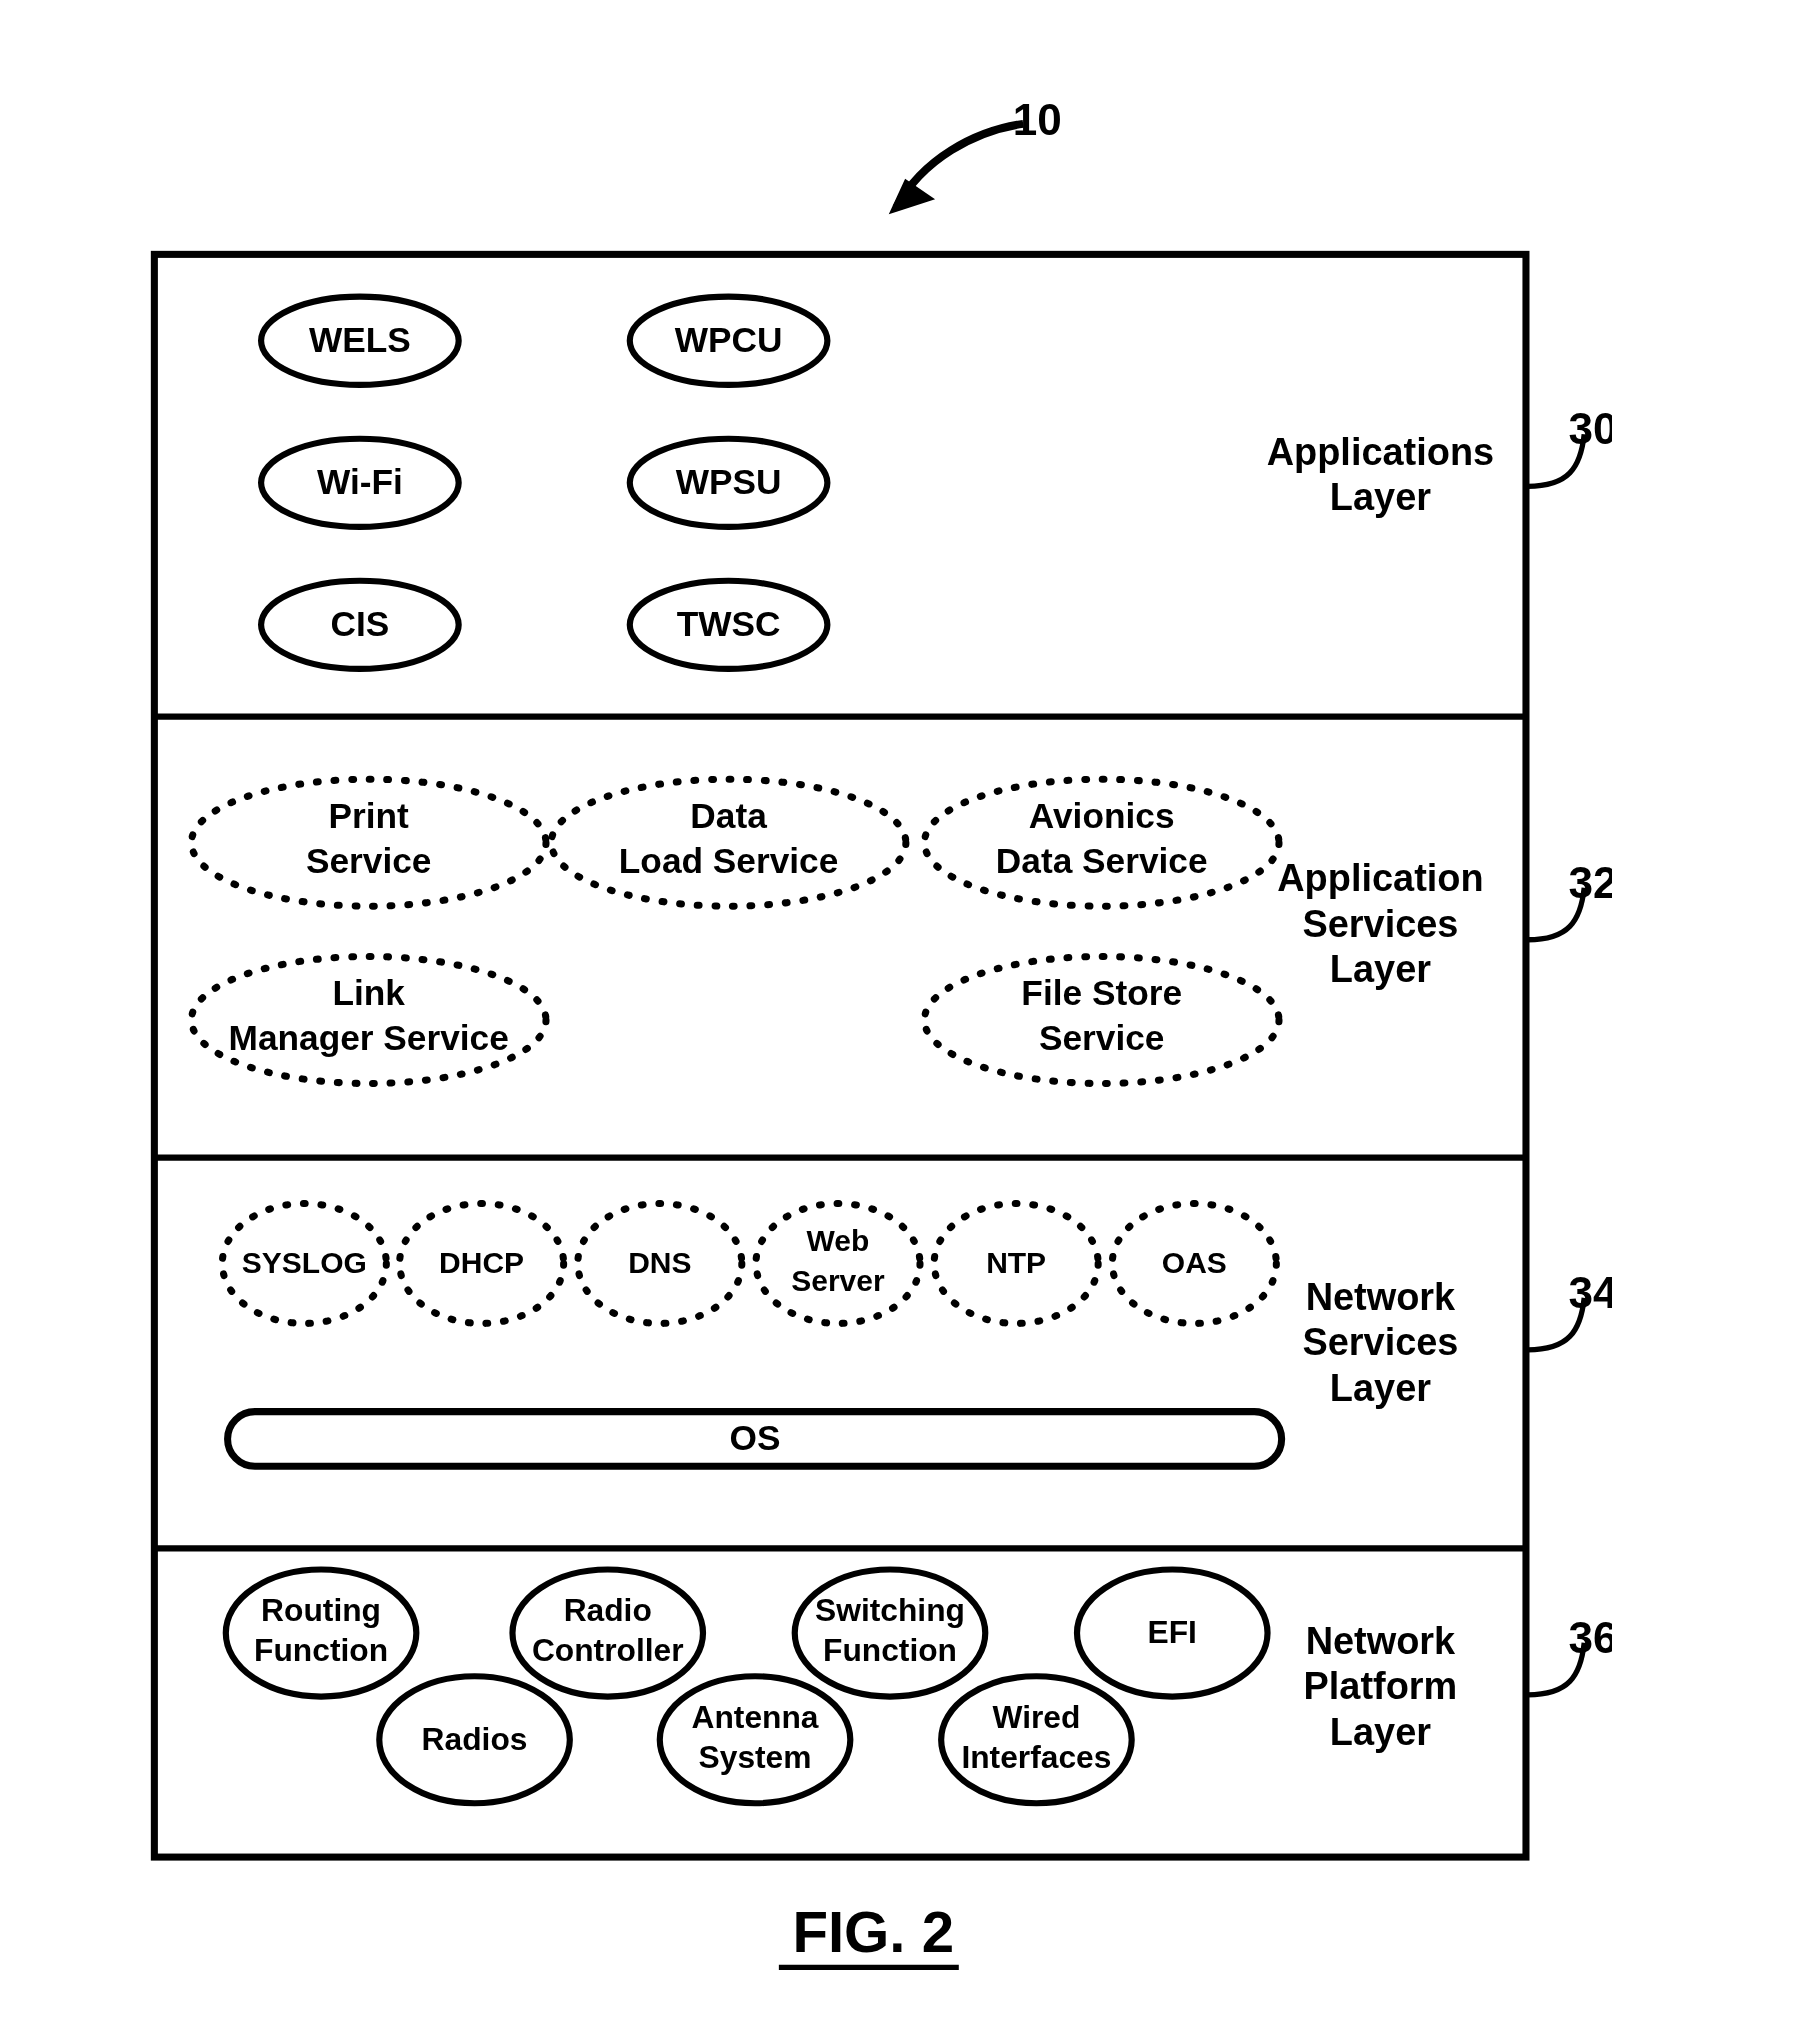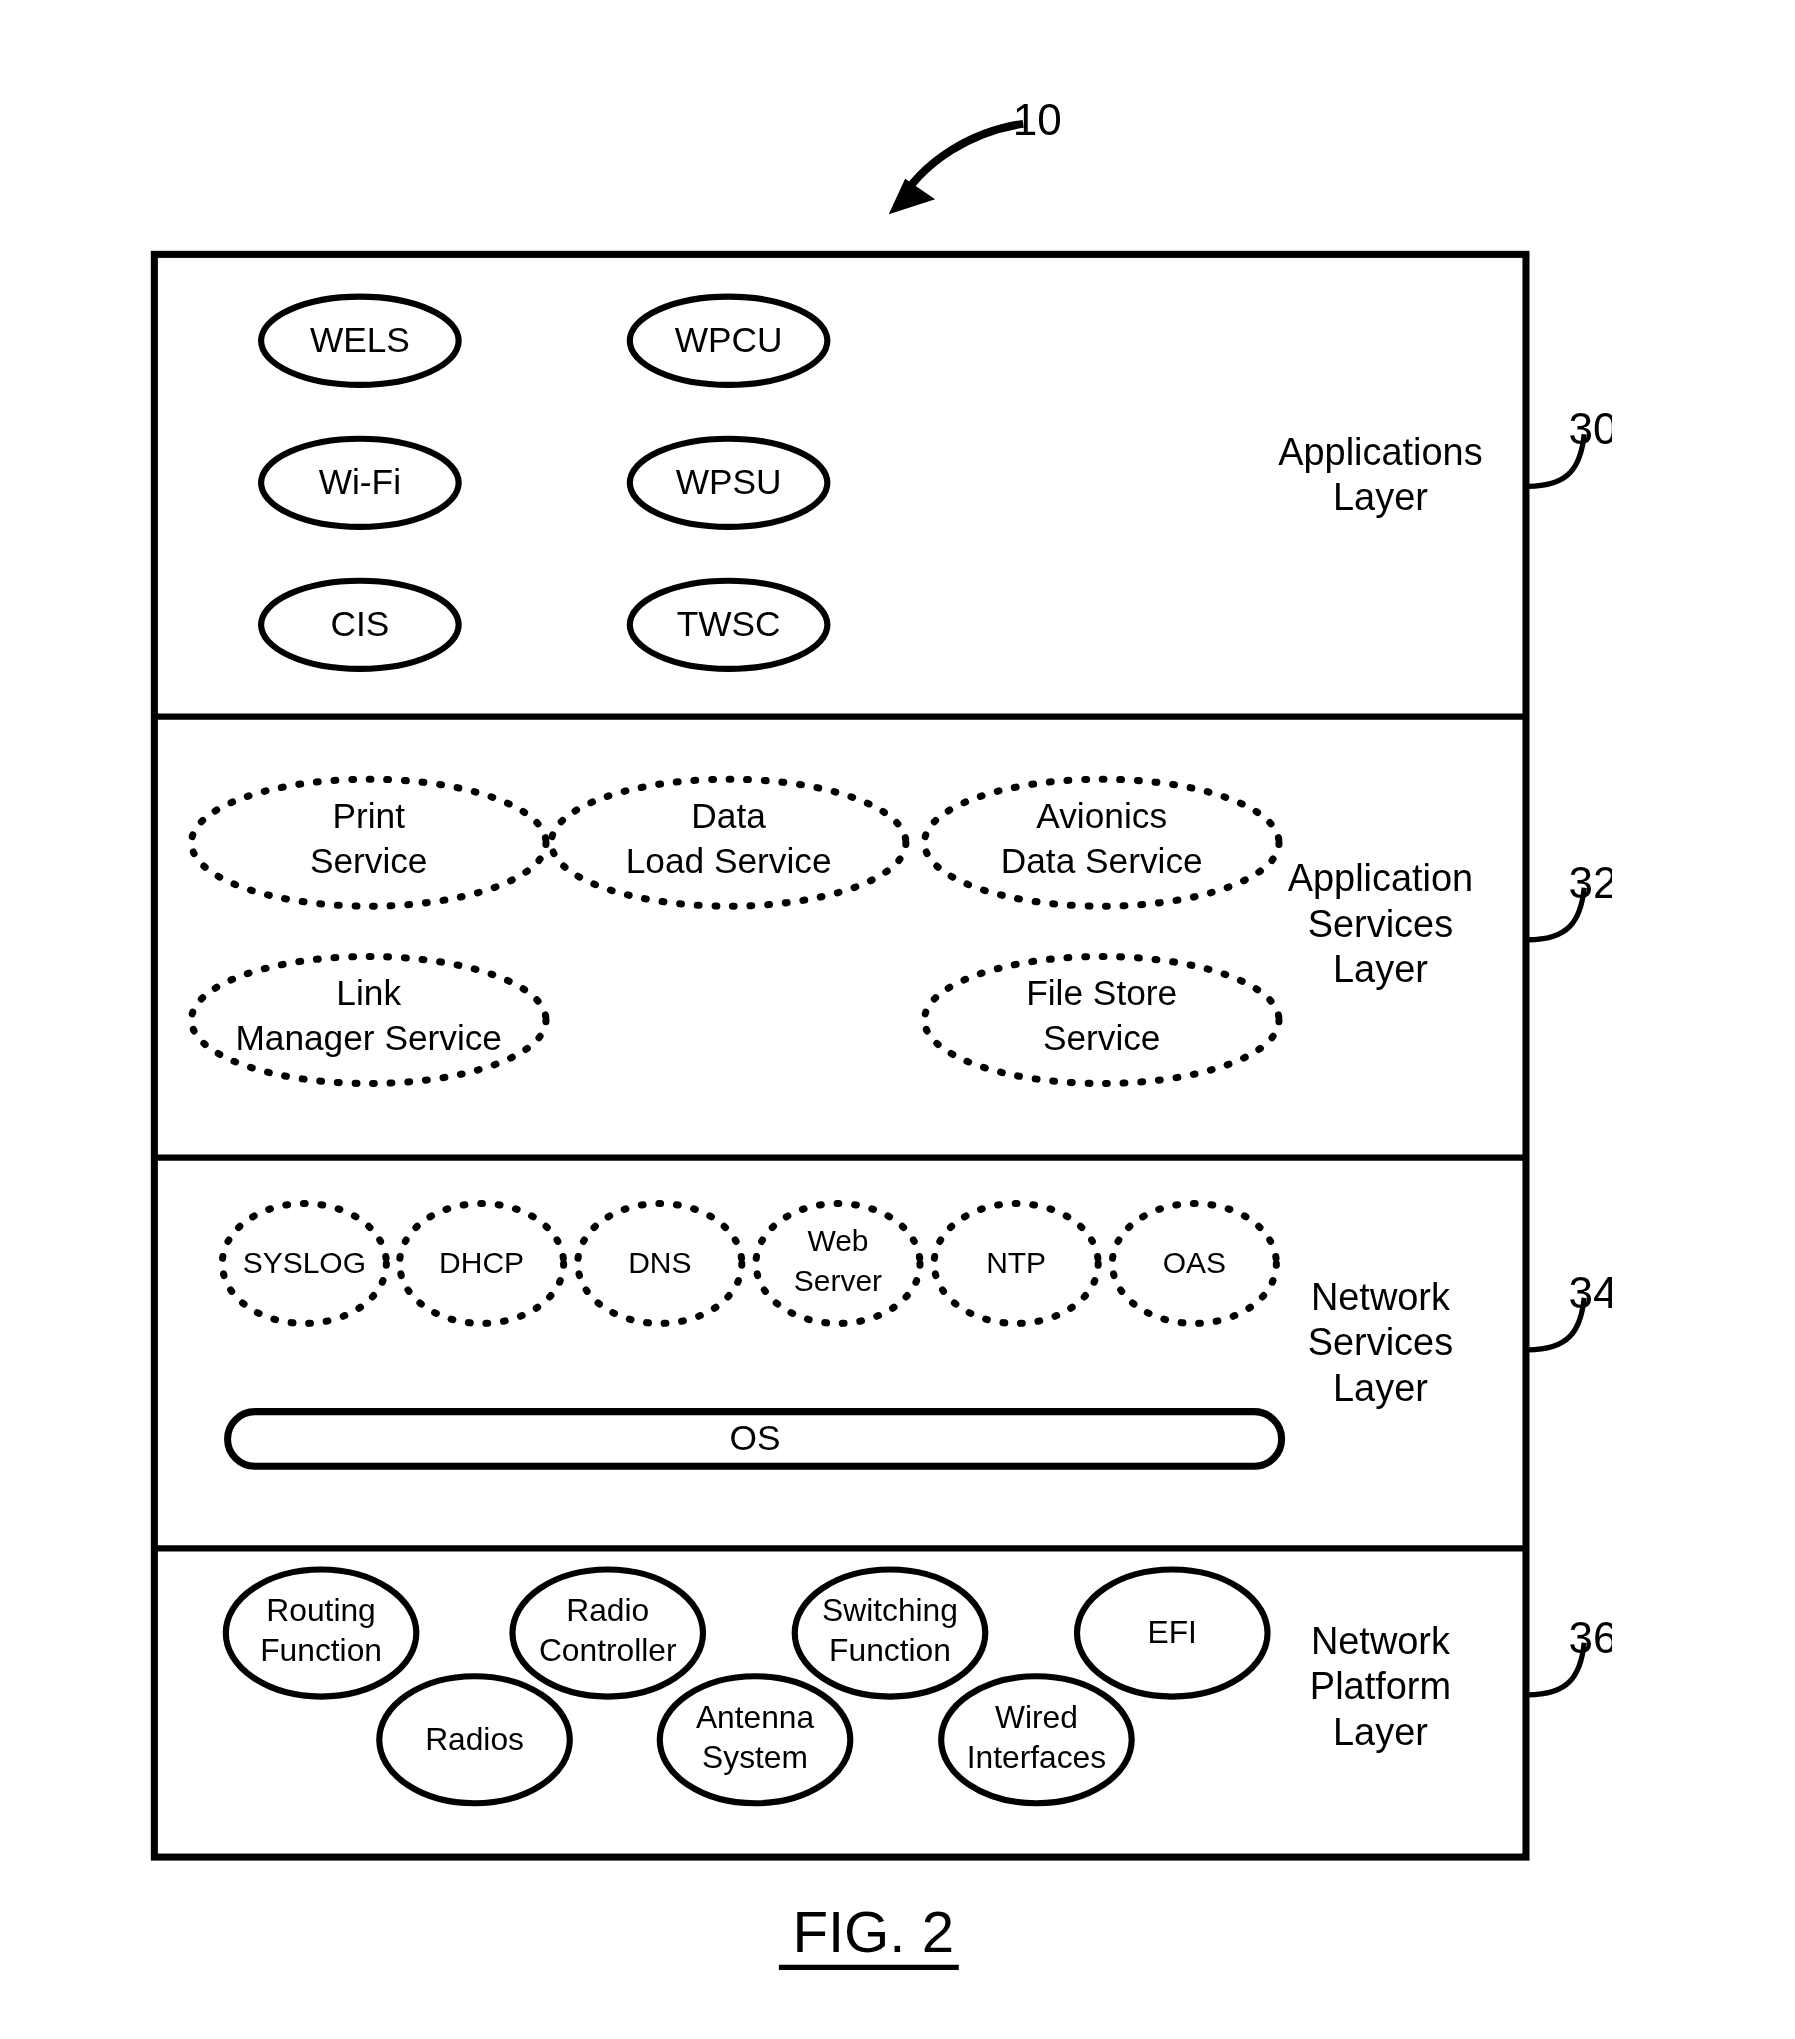--- a/index.html
+++ b/index.html
@@ -10,20 +10,21 @@
   body {
     font-family: "Liberation Sans", sans-serif;
     color: #000000;
   }
   #figure-root {
     position: relative;
     width: 1612px;
     height: 2040px;
     background: #ffffff;
     overflow: hidden;
+    font-weight: bold;
   }
   #figure-svg {
     position: absolute;
     top: 0;
     left: 0;
     width: 1795px;
     height: 2040px;
   }
   .node-label,
   .layer-label,

